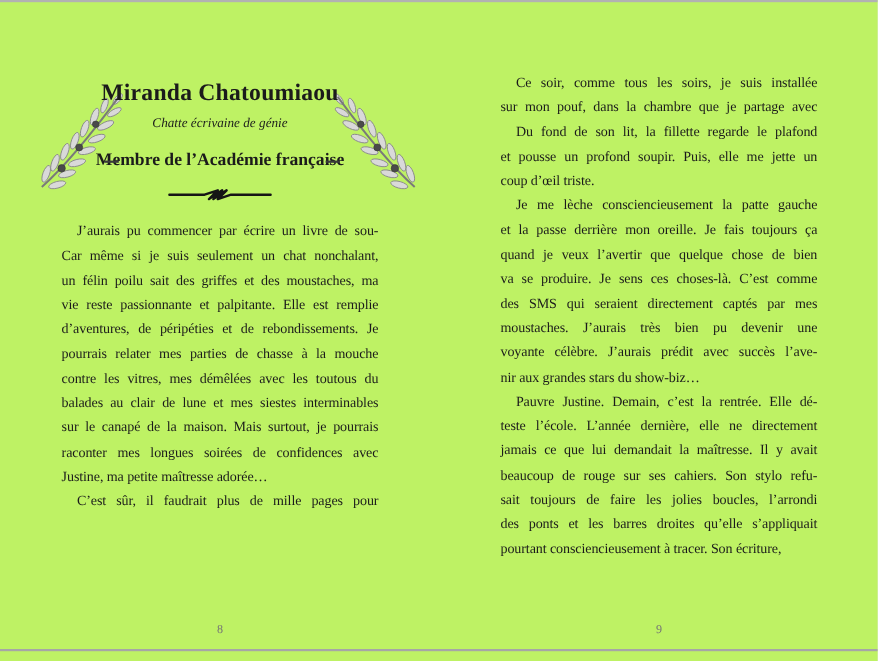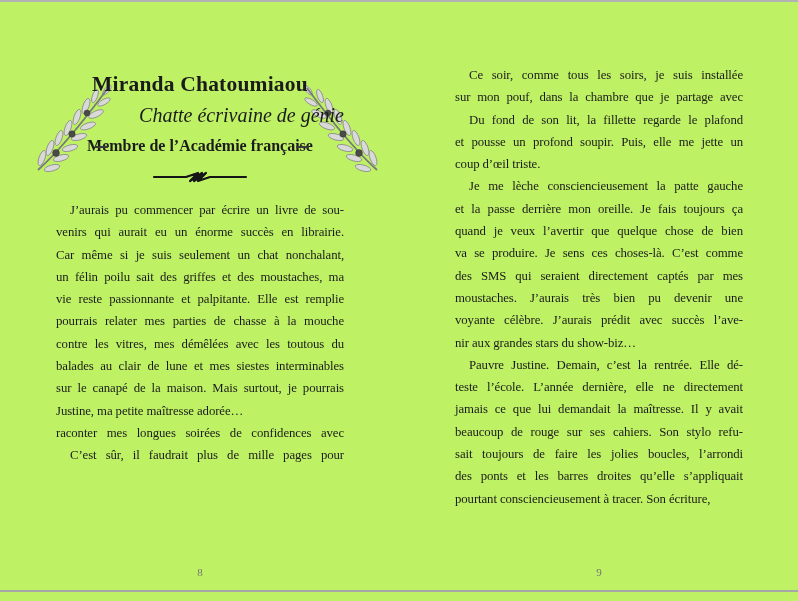--- a/index.html
+++ b/index.html
@@ -13,21 +13,21 @@
     font-family: "Liberation Serif", "DejaVu Serif", serif;
     color: #1b1b1b;
   }
   .rule { position: absolute; left: 0; width: 798px; }
   .rule-top { top: 0; height: 2px; background: #b2b2b2; }
   .rule-bottom { top: 590px; height: 2px; background: #a6a6a6; }
 
   
   .heading { position: absolute; left: 56px; width: 288px; text-align: center; }
   .title { top: 72px; font-size: 21.5px; font-weight: bold; letter-spacing: 0.2px; }
-  .subtitle { top: 104px; font-size: 20px; font-style: italic; text-align: right; }
+  .subtitle { top: 104px; font-size: 12px; font-style: italic; }
   .affiliation { top: 137px; font-size: 16px; font-weight: bold; }
   .dash { position: absolute; height: 2px; background: #3a3a3a; top: 146px; width: 13px; }
   .dash-left { left: 95px; }
   .dash-right { left: 296px; }
   .branch { position: absolute; top: 82px; width: 80px; height: 92px; }
   .branch-left { left: 34px; }
   .branch-right { left: 301px; transform: scaleX(-1); }
   .divider { position: absolute; top: 170px; left: 56px; width: 288px; text-align: center; }
 
   
@@ -127,30 +127,30 @@
     <div class="dash dash-right"></div>
 
     <div class="divider">
       <svg width="96" height="14" viewBox="0 0 96 14" xmlns="http://www.w3.org/2000/svg">
         <path d="M2,7 L34,7 L46,3 L38,11 L50,3 L42,11 L54,3 L46,11 L58,7 L94,7" stroke="#151515" stroke-width="2.2" fill="none" stroke-linecap="round" stroke-linejoin="round"></path>
       </svg>
     </div>
 
     <div class="body-col body-left">
         <div class="line indent">J’aurais pu commencer par écrire un livre de sou-</div>
-        <div class="line">venirs qui aurait eu un énorme succès en librairie.</div>
         <div class="line">Car même si je suis seulement un chat nonchalant,</div>
         <div class="line">un félin poilu sait des griffes et des moustaches, ma</div>
         <div class="line">vie reste passionnante et palpitante. Elle est remplie</div>
+        <div class="line">d’aventures, de péripéties et de rebondissements. Je</div>
         <div class="line">pourrais relater mes parties de chasse à la mouche</div>
         <div class="line">contre les vitres, mes démêlées avec les toutous du</div>
         <div class="line">balades au clair de lune et mes siestes interminables</div>
         <div class="line">sur le canapé de la maison. Mais surtout, je pourrais</div>
+        <div class="line">raconter mes longues soirées de confidences avec</div>
         <div class="line end">Justine, ma petite maîtresse adorée…</div>
-        <div class="line">raconter mes longues soirées de confidences avec</div>
         <div class="line indent">C’est sûr, il faudrait plus de mille pages pour</div>
       </div>
 
     <div class="folio folio-left">8</div>
   </div>
 
   <div>
     <div class="body-col body-right">
         <div class="line indent">Ce soir, comme tous les soirs, je suis installée</div>
         <div class="line">sur mon pouf, dans la chambre que je partage avec</div>

